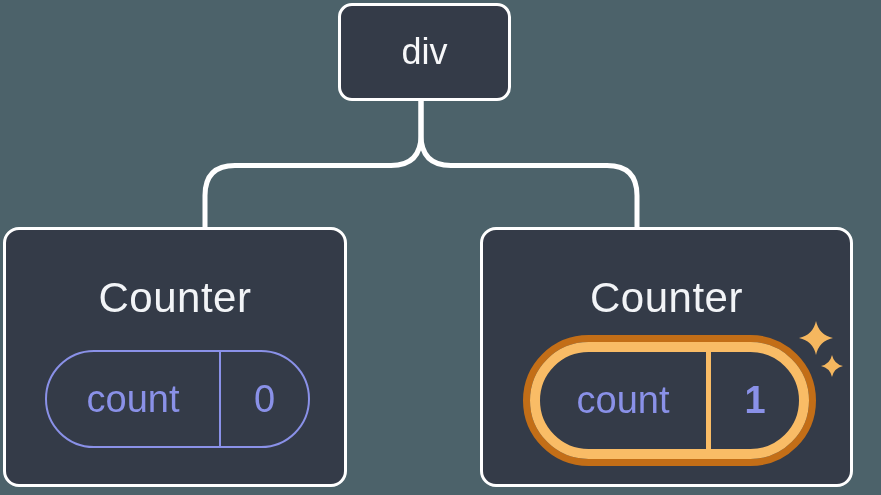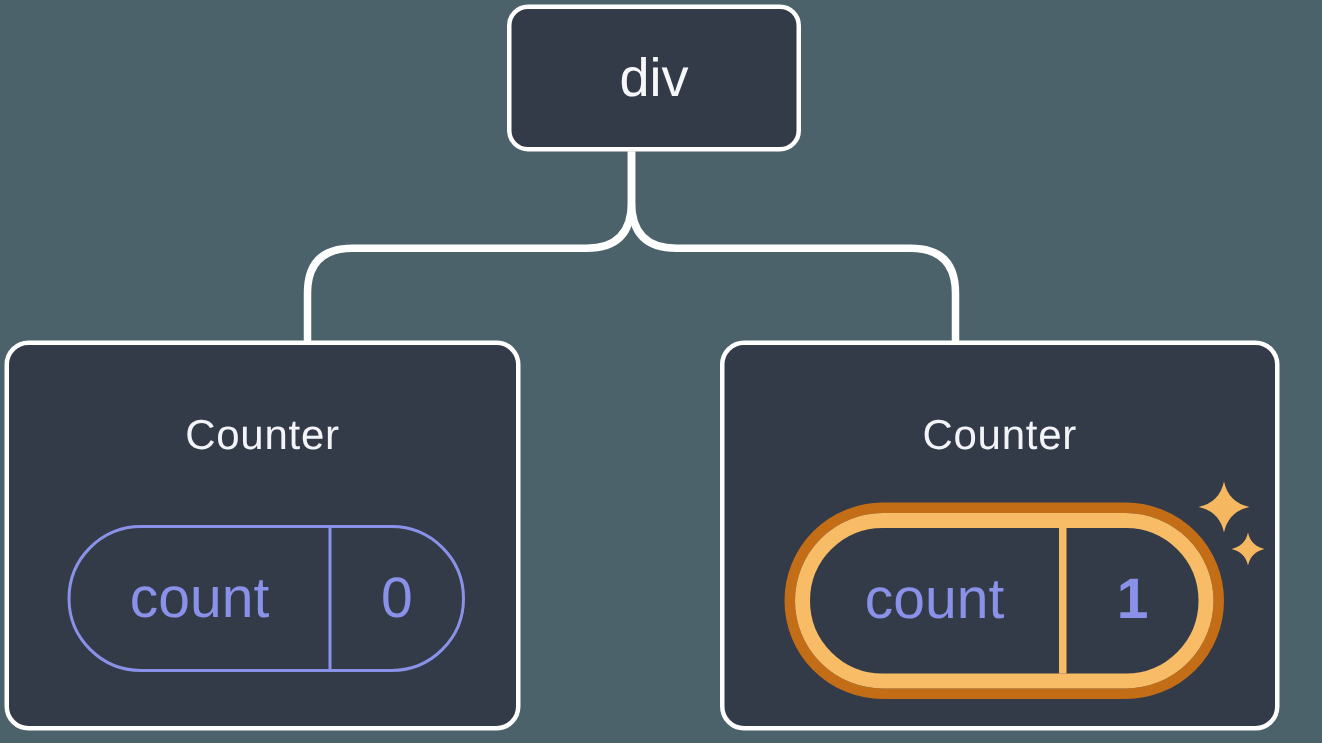--- a/index.html
+++ b/index.html
@@ -20,40 +20,40 @@
     width: 881px; height: 495px;
   }
   .node {
     position: absolute;
     box-sizing: border-box;
     background: #343B48;
     border: 3.5px solid #FFFFFF;
   }
   .root-node {
     left: 338px; top: 3px;
-    width: 196px; height: 98px;
+    width: 173px; height: 98px;
     border-radius: 14px;
     display: flex; align-items: center; justify-content: center;
     color: #F6F7F9;
     font-size: 36px;
   }
   .counter-node {
     top: 227px;
     height: 260px;
     border-radius: 16px;
   }
   .counter-node.left  { left: 3px;   width: 344px; }
   .counter-node.right { left: 480px; width: 373px; }
   .node-title {
     position: absolute;
     left: 0; right: 0;
     top: 44px;
     text-align: center;
     color: #F2F4F7;
-    font-size: 28px;
+    font-size: 42px;
     letter-spacing: 0.5px;
   }
   .state-pill {
     position: absolute;
     box-sizing: border-box;
     border-radius: 9999px;
     display: flex;
     align-items: stretch;
     color: #8A91E8;
     font-size: 38px;

